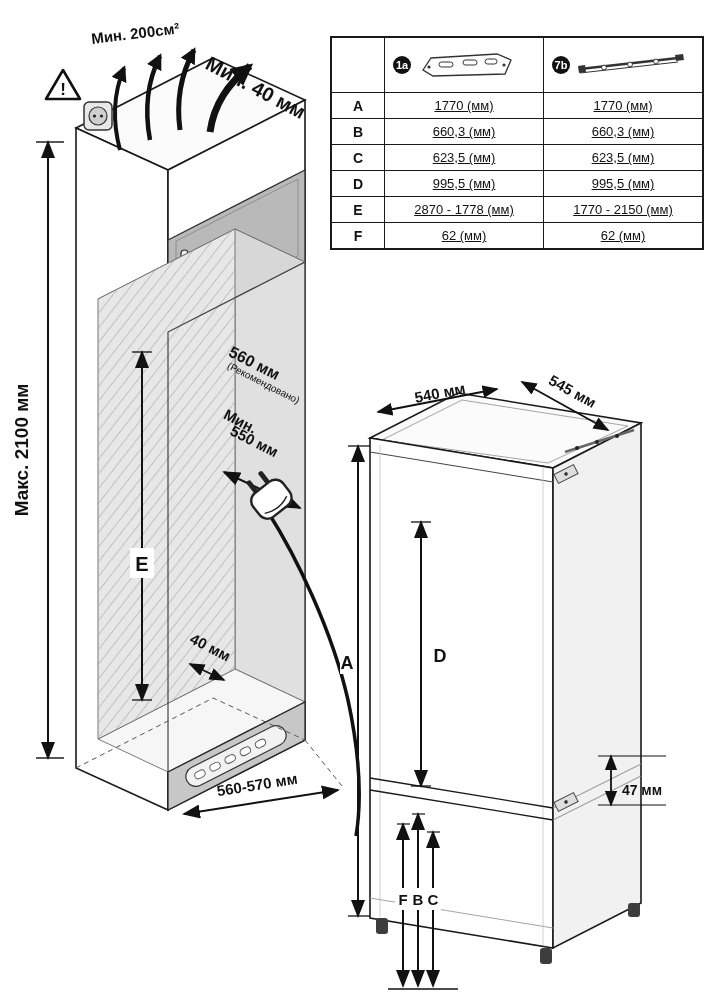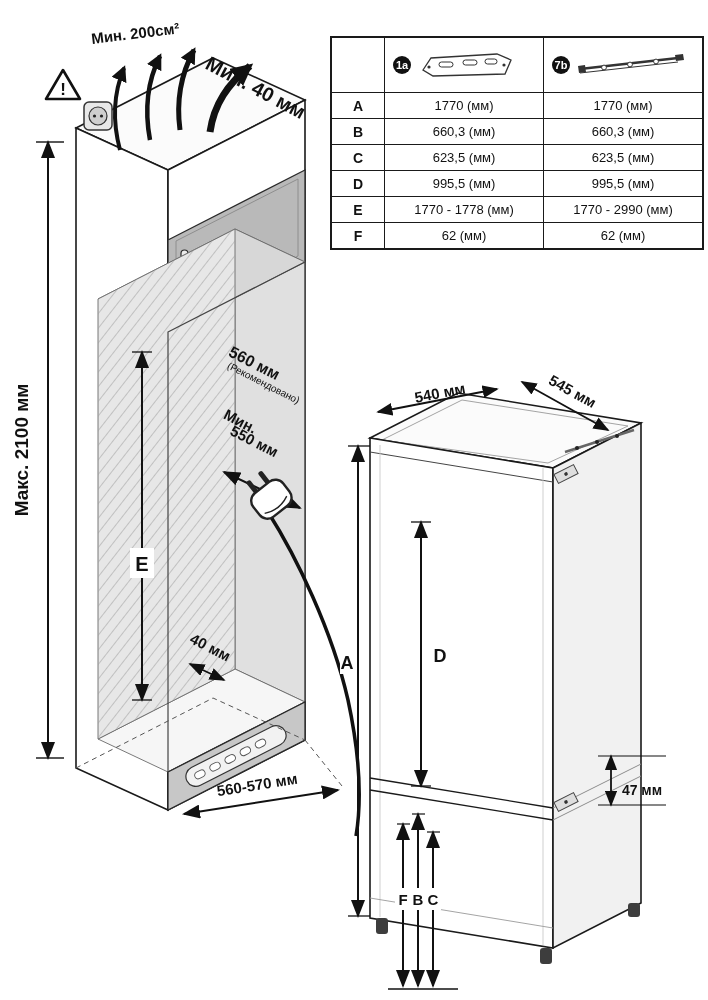--- a/index.html
+++ b/index.html
@@ -8,21 +8,21 @@
     font-family:"Liberation Sans",sans-serif;color:#111;
   }
   .stage{position:absolute;left:0;top:0;width:708px;height:1000px;}
   svg text{font-family:"Liberation Sans",sans-serif;fill:#111;}
 
   
   .spec-table-wrap{position:absolute;left:330px;top:36px;}
   table.spec-table{border-collapse:collapse;border:2.5px solid #1a1a1a;background:#fff;}
   table.spec-table td{border:1.6px solid #1a1a1a;text-align:center;vertical-align:middle;padding:0 4px;}
   td.letter-cell{width:44px;font-weight:bold;font-size:14px;height:25px;}
-  td.value-cell{width:150px;font-size:13px;height:25px;white-space:nowrap;}
+  td.value-cell{width:150px;font-size:13px;height:25px;white-space:nowrap;text-decoration:underline;}
   tr.head td{height:54px;}
   .colhead{display:flex;align-items:center;gap:6px;padding:2px 4px;}
   .badge{
     display:inline-flex;flex:0 0 auto;width:18px;height:18px;border-radius:50%;
     background:#111;color:#fff;font-size:11px;font-weight:bold;
     align-items:center;justify-content:center;line-height:1;
   }
 </style>
 </head>
 <body>
@@ -277,22 +277,22 @@
       <td class="value-cell">623,5 (мм)</td>
       <td class="value-cell">623,5 (мм)</td>
     </tr>
     <tr>
       <td class="letter-cell">D</td>
       <td class="value-cell">995,5 (мм)</td>
       <td class="value-cell">995,5 (мм)</td>
     </tr>
     <tr>
       <td class="letter-cell">E</td>
-      <td class="value-cell">1770 - 1778 (мм)</td>
-      <td class="value-cell">1770 - 2990 (мм)</td>
+      <td class="value-cell">2870 - 1778 (мм)</td>
+      <td class="value-cell">1770 - 2150 (мм)</td>
     </tr>
     <tr>
       <td class="letter-cell">F</td>
       <td class="value-cell">62 (мм)</td>
       <td class="value-cell">62 (мм)</td>
     </tr>
   </tbody>
       </table>
 </div>
 

